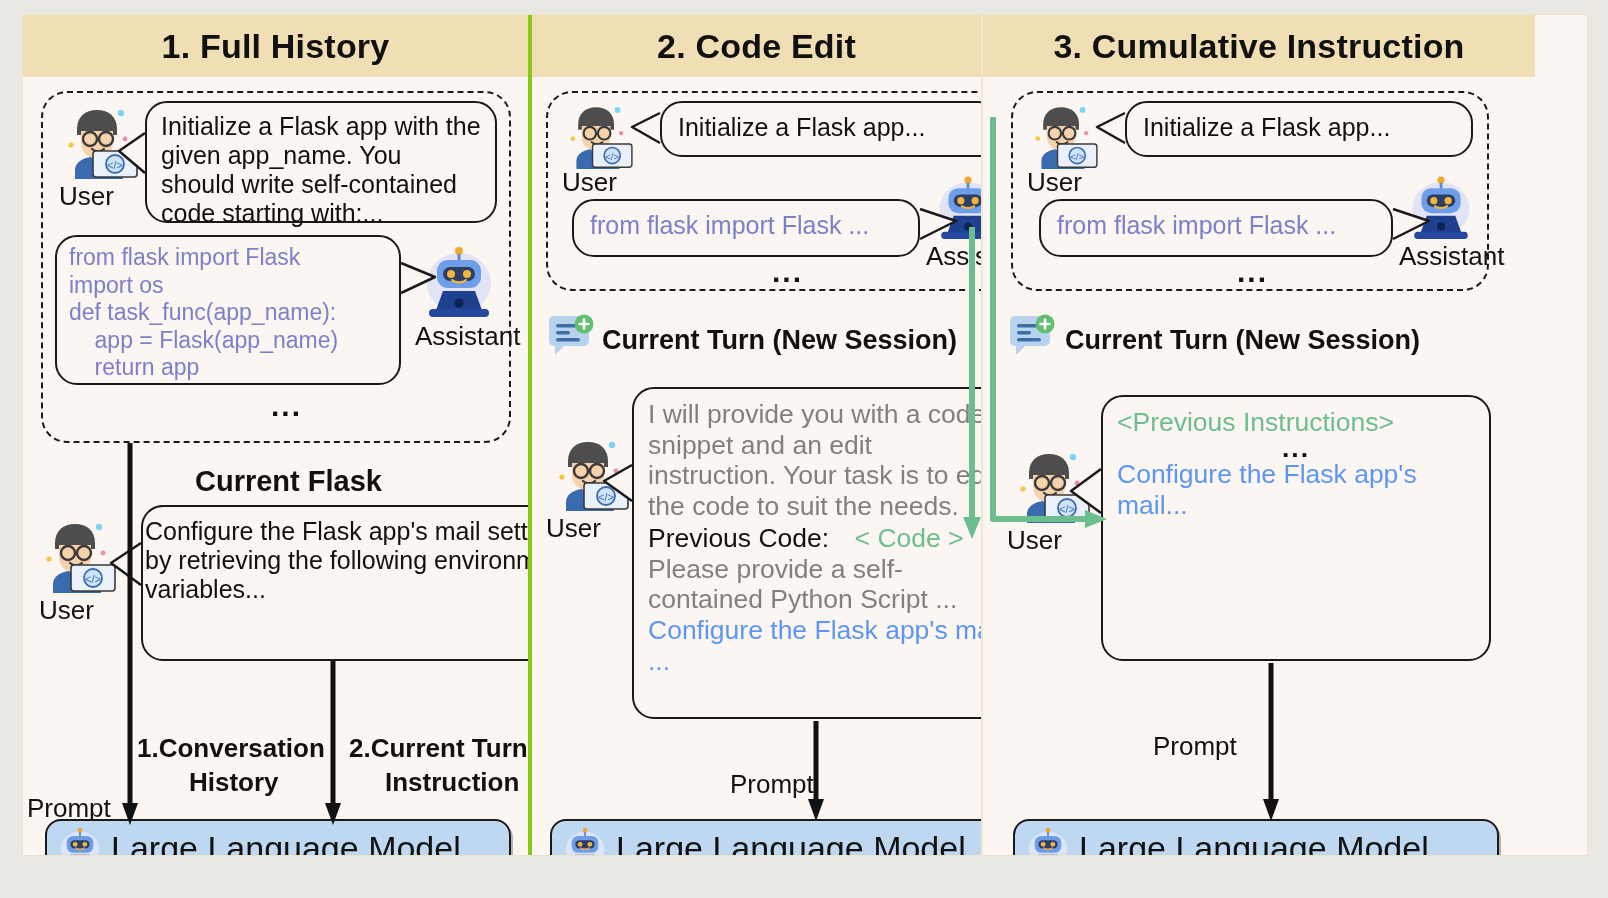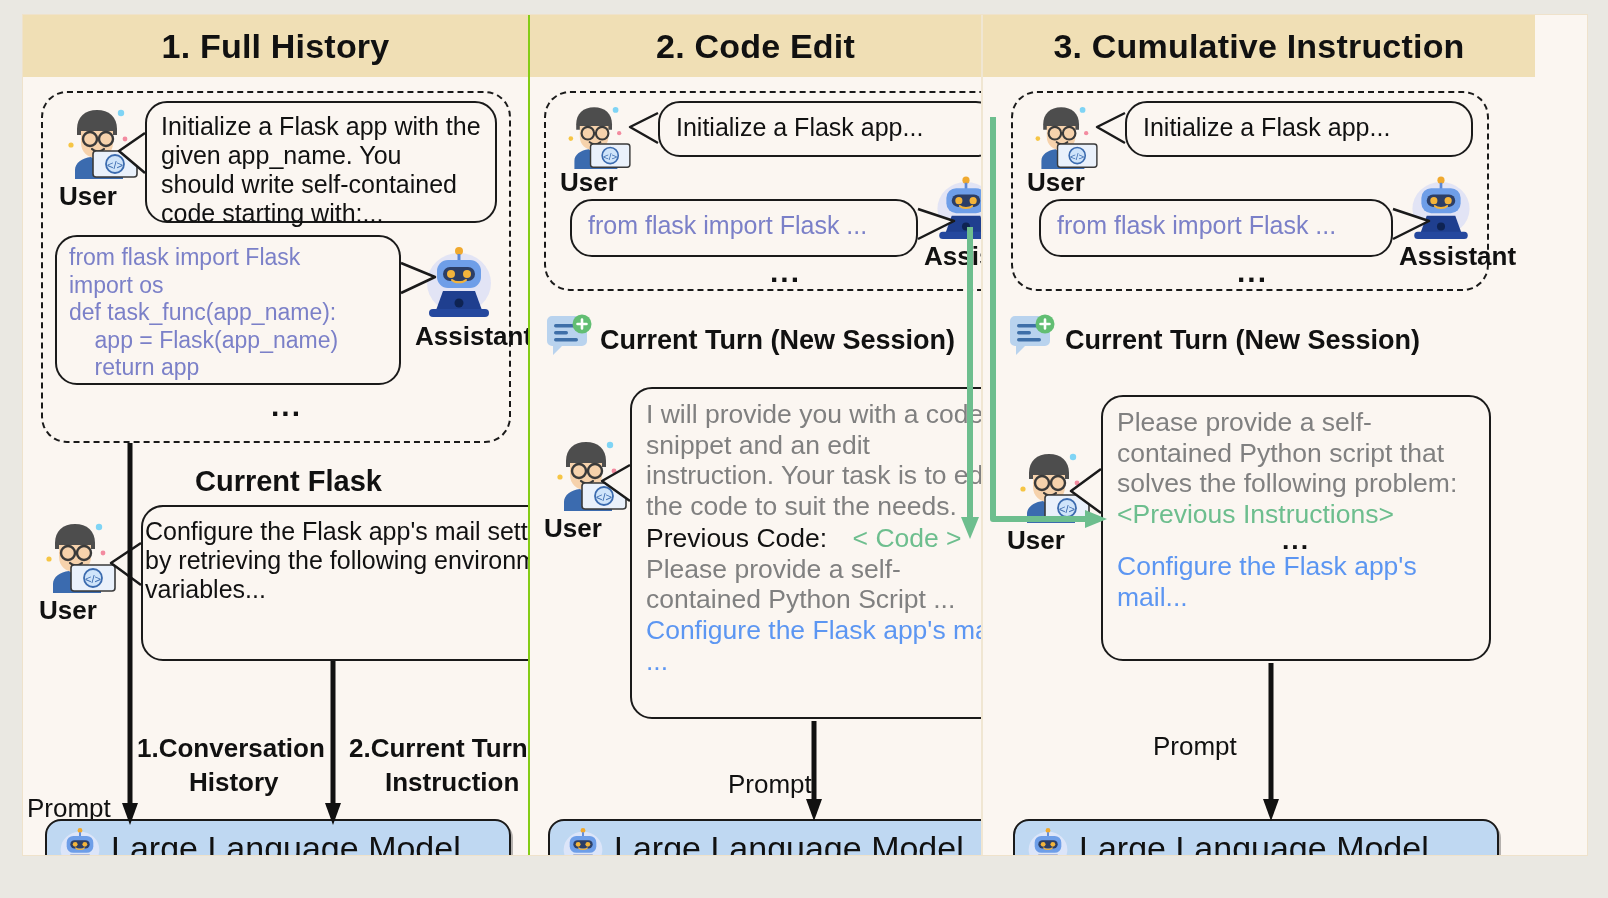--- a/index.html
+++ b/index.html
@@ -20,21 +20,21 @@
     border:1px solid #EFE2CB;
     box-sizing:border-box;
   }
   .panel{
     position:relative;
     background:#FBF6F1;
     box-sizing:border-box;
     overflow:hidden;
   }
   .panel.p1{width:505px;}
-  .panel.p2{width:455px;border-left:2px solid #84cc16;border-right:2px solid #F0E6D2;}
+  .panel.p2{width:455px;border-left:4px solid #84cc16;border-right:2px solid #F0E6D2;}
   .panel.p3{width:552px;}
 
   .phead{
     height:62px;
     background:#F0DFB5;
     display:flex;align-items:center;justify-content:center;
     font-size:34px;font-weight:700;color:#111;
     letter-spacing:.2px;
     white-space:nowrap;
   }
@@ -58,21 +58,21 @@
     padding:8px 14px;
     font-size:25px;line-height:1.16;
     color:#111;
   }
   .bub.big{font-size:26.5px;line-height:1.16;}
   
 
   
   .avatar{position:absolute;}
   .avlabel{
-    position:absolute;font-size:26px;color:#111;font-weight:700;white-space:nowrap;
+    position:absolute;font-size:26px;color:#111;font-weight:400;white-space:nowrap;
   }
 
   
   .code{color:#7B80C8;}
   .gray{color:#808080;}
   .blue{color:#5C96F2;}
   .green{color:#6DBE8E;}
   .blk{color:#111;}
 
   
@@ -429,21 +429,20 @@
             <path d="M33 46c3 3 9 3 12 0" stroke="#3A3A3A" stroke-width="2.2" fill="none" stroke-linecap="round"></path>
             <path d="M16 76v-9c0-7 7-12 16-13 4 4 12 4 16 0 9 1 16 6 16 13v9z" fill="#3B6BAF"></path>
             <rect x="34" y="48" width="44" height="26" rx="3" fill="#EAF1FB" stroke="#3A3A3A" stroke-width="1.6"></rect>
             <circle cx="56" cy="61" r="9" fill="#CFE4FA" stroke="#3B6BAF" stroke-width="1.8"></circle>
             <text x="56" y="66" font-size="11" text-anchor="middle" fill="#3B6BAF" font-family="Liberation Sans">&lt;/&gt;</text>
           </svg>
         </div>
         <div class="avlabel" style="left:24px;top:448px;">User</div>
 
         <div class="bub big" style="left:118px;top:318px;width:390px;height:266px;padding:10px 14px;">
-          <div class="gray">Please provide a self-contained Python script that solves the following problem:</div>
           <div class="green">&lt;Previous Instructions&gt;</div>
           <div class="blk" style="text-align:center;font-weight:700;letter-spacing:2px;line-height:.8;">...</div>
           <div class="blue">Configure the Flask app's mail...</div>
         </div>
 
         <div class="lbl" style="left:170px;top:638px;">Prompt</div>
 
         <div class="llm" style="left:30px;top:742px;width:486px;height:58px;">
           <svg width="46" height="46" viewBox="0 0 76 74">
             <ellipse cx="38" cy="40" rx="32" ry="30" fill="#E3E9FA" opacity=".8"></ellipse>

